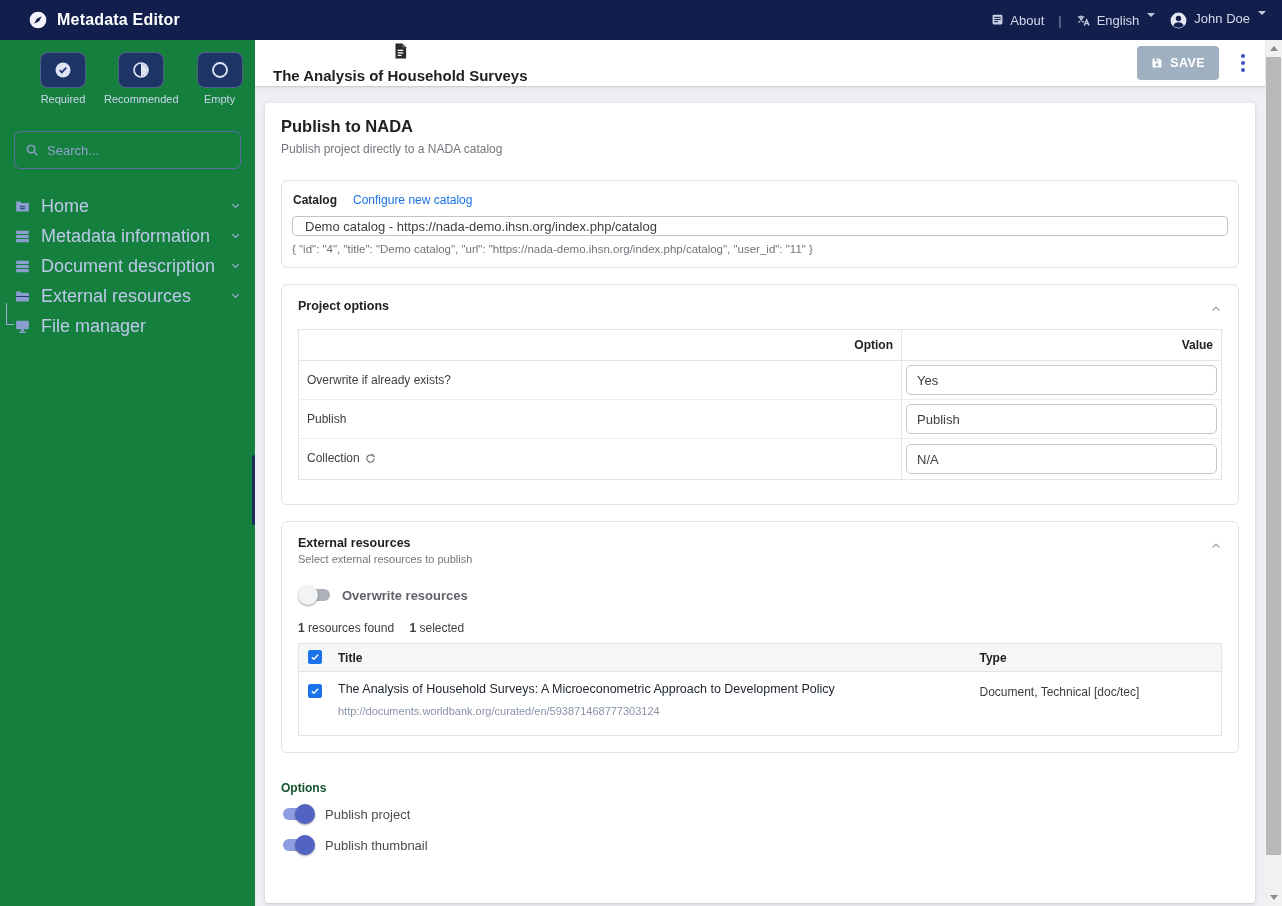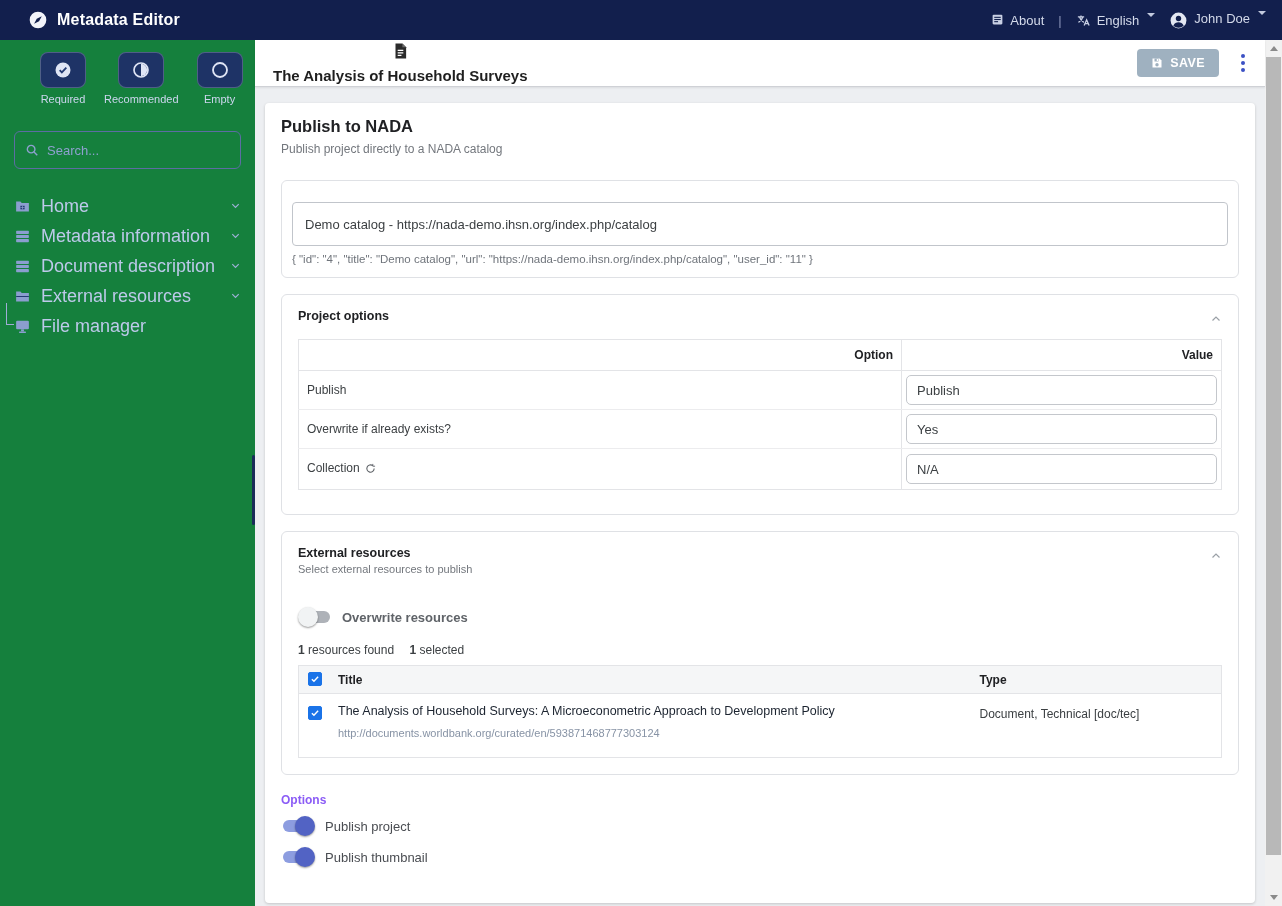--- a/index.html
+++ b/index.html
@@ -30,75 +30,75 @@
   .nav-item .nav-label { font-size:18px; margin-left:10px; color:#bdc9ea; }
   .nav-item .chev { margin-left:auto; }
   .tree-connector { position:absolute; left:6px; top:-8px; width:8px; height:22px; border-left:1px solid #9fadd6; border-bottom:1px solid #9fadd6; }
   .sidebar-thumb { position:absolute; right:0; top:415px; width:3px; height:70px; background:#1a2c59; border-radius:2px; }
 
   
   .main { flex:1; display:flex; flex-direction:column; min-width:0; }
   .main-header { height:47px; background:#fff; display:flex; align-items:center; padding:0 14px 0 18px; border-bottom:1px solid #cfd1d6; box-shadow:0 1px 2px rgba(0,0,0,.08); position:relative; z-index:5; }
   .doc-title { display:flex; align-items:center; gap:7px; font-size:15px; font-weight:700; color:#1f1f1f;flex-direction:column; }
   .header-actions { margin-left:auto; display:flex; align-items:center; gap:16px; }
-  .save-btn { background:#9fb1c0; color:#fff; border:none; border-radius:4px; height:28px; padding:0 14px; font-size:12.5px; font-weight:700; letter-spacing:.4px; display:flex; align-items:center; gap:7px; cursor:pointer; font-family:"Liberation Sans",sans-serif; }
+  .save-btn { background:#9fb1c0; color:#fff; border:none; border-radius:4px; height:34px; padding:0 14px; font-size:12.5px; font-weight:700; letter-spacing:.4px; display:flex; align-items:center; gap:7px; cursor:pointer; font-family:"Liberation Sans",sans-serif; }
   .kebab { display:flex; flex-direction:column; gap:3px; padding:4px 6px; cursor:pointer; }
   .kebab span { width:4px; height:4px; border-radius:50%; background:#3b51c4; }
 
   .content { flex:1; background:#edeff2; padding:16px 10px 3px 10px; overflow:hidden; }
   .panel { background:#fff; border-radius:4px; box-shadow:0 1px 3px rgba(0,0,0,.18); height:100%; padding:14px 16px 0 16px; overflow:hidden; }
 
   .page-title { font-size:16.5px; font-weight:700; color:#202124; }
   .page-sub { font-size:12px; color:#73777d; margin-top:6px; }
 
   .card { border:1px solid #dfe1e5; border-radius:6px; }
   .card-catalog { margin-top:24px; padding:12px 10px 12px 10px; }
   .catalog-label-row { display:flex; align-items:center; gap:16px; padding-left:1px; }
   .catalog-label { font-size:12px; font-weight:700; color:#202124; }
   .link { font-size:12px; color:#1a73e8; cursor:pointer; text-decoration:none; }
-  .catalog-input { margin-top:9px; width:100%; height:44px; border:1px solid #c1c5cb; border-radius:4px; padding:0 12px; font-size:13px; color:#3c4043; font-family:"Liberation Sans",sans-serif; outline:none; }
+  .catalog-input { margin-top:9px; width:100%; height:20px; border:1px solid #c1c5cb; border-radius:4px; padding:0 12px; font-size:13px; color:#3c4043; font-family:"Liberation Sans",sans-serif; outline:none; }
   .json-line { margin-top:7px; font-size:11.5px; color:#6f747b; }
 
   .card-section { margin-top:16px; padding:14px 16px 24px 16px; position:relative; }
   .card-head-title { font-size:12.5px; font-weight:700; color:#202124; }
   .card-head-sub { font-size:11px; color:#73777d; margin-top:3px; }
   .collapse-chev { position:absolute; right:16px; top:16px; cursor:pointer; }
 
   table.opts { width:100%; border-collapse:collapse; margin-top:16px; border:1px solid #e3e4e7; }
   table.opts th { text-align:right; font-size:12px; color:#202124; font-weight:700; padding:8px 8px; border-bottom:1px solid #e3e4e7; }
   table.opts th.val-col, table.opts td.val-col { width:320px; border-left:1px solid #e3e4e7; }
   table.opts td { border-bottom:1px solid #ececee; }
   table.opts tr:last-child td { border-bottom:none; }
   td.opt-label { font-size:12px; color:#3c4043; padding:12px 8px; }
   td.val-col { padding:3px 4px; }
   .val-input { width:100%; height:30px; border:1px solid #c4c7cc; border-radius:5px; padding:0 10px; font-size:13px; color:#3c4043; font-family:"Liberation Sans",sans-serif; outline:none; }
   .refresh-icon { display:inline-block; vertical-align:-2px; margin-left:5px; }
 
   .toggle-row { display:flex; align-items:center; gap:10px; }
-  .ext-toggle-row { margin-top:32px; }
+  .ext-toggle-row { margin-top:20px; }
   .ext-toggle-label { font-size:13px; font-weight:700; color:#5f6368; }
   .counts { margin-top:16px; font-size:12px; color:#3c4043; }
   .counts b { font-weight:700; }
   .counts .sel { margin-left:12px; }
 
   table.res { width:100%; border-collapse:collapse; margin-top:8px; border:1px solid #e3e4e7; }
   table.res th { text-align:left; background:#f5f6f7; font-size:12px; font-weight:700; color:#202124; padding:6px 8px; border-bottom:1px solid #e3e4e7; }
   table.res th.cb-col, table.res td.cb-col { width:28px; padding-left:9px; }
   table.res th.type-col, table.res td.type-col { width:250px; }
   table.res td { vertical-align:top; padding:10px 8px 18px 8px; }
   .res-title { font-size:12.5px; color:#1c2430; }
   .res-url { font-size:11px; color:#8793a5; margin-top:9px; }
   .res-type { font-size:12px; color:#3c4043; }
 
   .checkbox { width:14px; height:14px; border-radius:2px; border:1px solid #9aa0a6; background:#fff; display:inline-flex; align-items:center; justify-content:center; cursor:pointer; }
   .checkbox[data-checked="true"] { background:#1a73e8; border-color:#1a73e8; }
   .checkbox svg { display:none; }
   .checkbox[data-checked="true"] svg { display:block; }
 
-  .options-label { margin-top:18px; font-size:12px; font-weight:700; color:#8b5cf6; }
+  .options-label { margin-top:28px; font-size:12px; font-weight:700; color:#14532d; }
   .opt-toggle-row { margin-top:7px; height:24px; }
   .opt-toggle-label { font-size:13px; color:#4a4d52; }
 
   .toggle { position:relative; width:34px; height:20px; flex:none; cursor:pointer; }
   .toggle .track { position:absolute; left:2px; top:4px; width:30px; height:12px; border-radius:7px; background:#aeb2b8; }
   .toggle .knob { position:absolute; top:0; left:0; width:20px; height:20px; border-radius:50%; background:#f1f3f4; box-shadow:0 1px 2px rgba(0,0,0,.4); }
   .toggle[data-on="true"] .track { background:#8d9de0; }
   .toggle[data-on="true"] .knob { left:14px; background:#5263c4; }
 
   
@@ -307,44 +307,48 @@
           </div>
       </div>
     </div>
 
     <div class="content">
       <div class="panel">
         <div class="page-title">Publish to NADA</div>
         <div class="page-sub">Publish project directly to a NADA catalog</div>
 
         <div class="card card-catalog">
+          <div class="catalog-label-row">
+            <span class="catalog-label">Catalog</span>
+            <a class="link">Configure new catalog</a>
+          </div>
           <input class="catalog-input" type="text" value="Demo catalog - https://nada-demo.ihsn.org/index.php/catalog" style="">
           <div class="json-line">{ "id": "4", "title": "Demo catalog", "url": "https://nada-demo.ihsn.org/index.php/catalog", "user_id": "11" }</div>
         </div>
 
         <div class="card card-section">
           <div class="card-head-title">Project options</div>
           <span class="collapse-chev">
             <svg width="12" height="12" viewBox="0 0 24 24" fill="none" stroke="#9aa0a6" stroke-width="2.4">
                 <path d="M5 15l7-7 7 7"></path>
               </svg>
           </span>
           <table class="opts">
             <tbody>
                 <tr>
               <th>Option</th>
               <th class="val-col">Value</th>
             </tr>
             <tr>
+              <td class="opt-label">Overwrite if already exists?</td>
+              <td class="val-col"><input class="val-input" type="text" value="Yes" style=""></td>
+            </tr>
+            <tr>
               <td class="opt-label">Publish</td>
               <td class="val-col"><input class="val-input" type="text" value="Publish" style=""></td>
-            </tr>
-            <tr>
-              <td class="opt-label">Overwrite if already exists?</td>
-              <td class="val-col"><input class="val-input" type="text" value="Yes" style=""></td>
             </tr>
             <tr>
               <td class="opt-label">
                 <span>Collection</span><span class="refresh-icon"><svg width="11" height="11" viewBox="0 0 24 24" fill="none" stroke="#5f6368" stroke-width="2.4">
                         <path d="M20 12a8 8 0 1 1-3-6.2"></path>
                         <path d="M17 2v5h5" stroke-width="2"></path>
                       </svg></span>
               </td>
               <td class="val-col"><input class="val-input" type="text" value="N/A" style=""></td>
             </tr>

